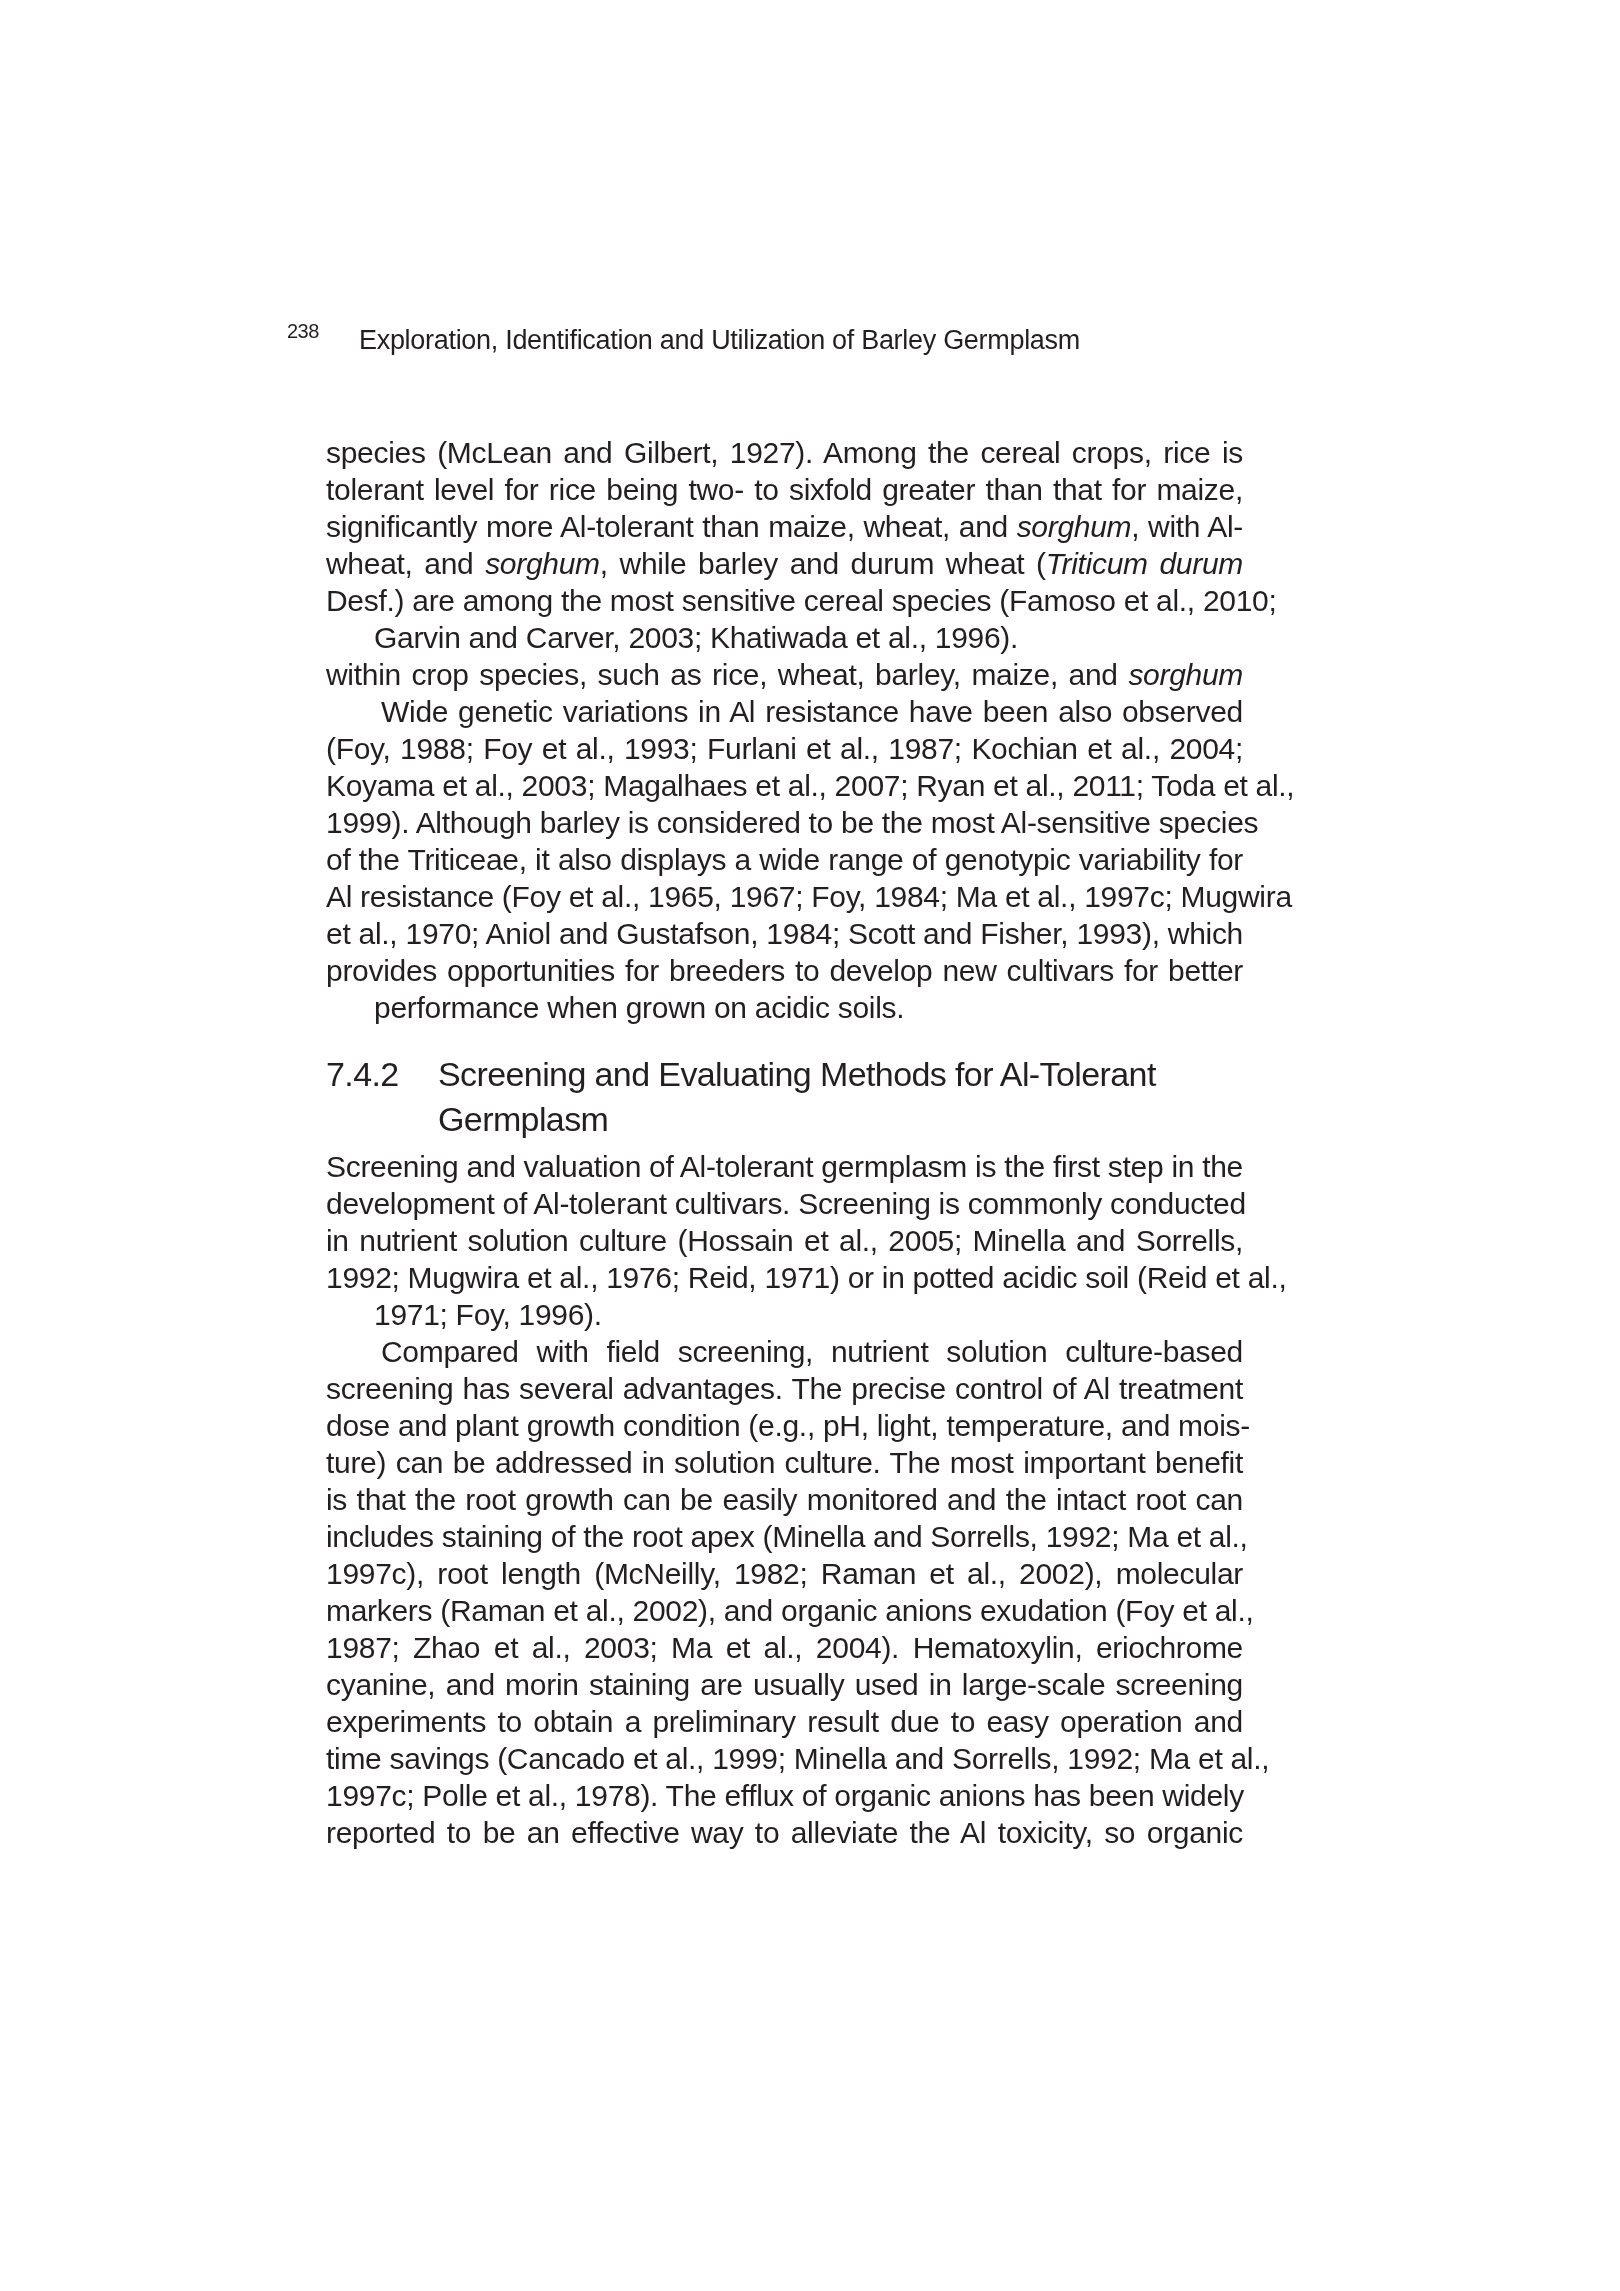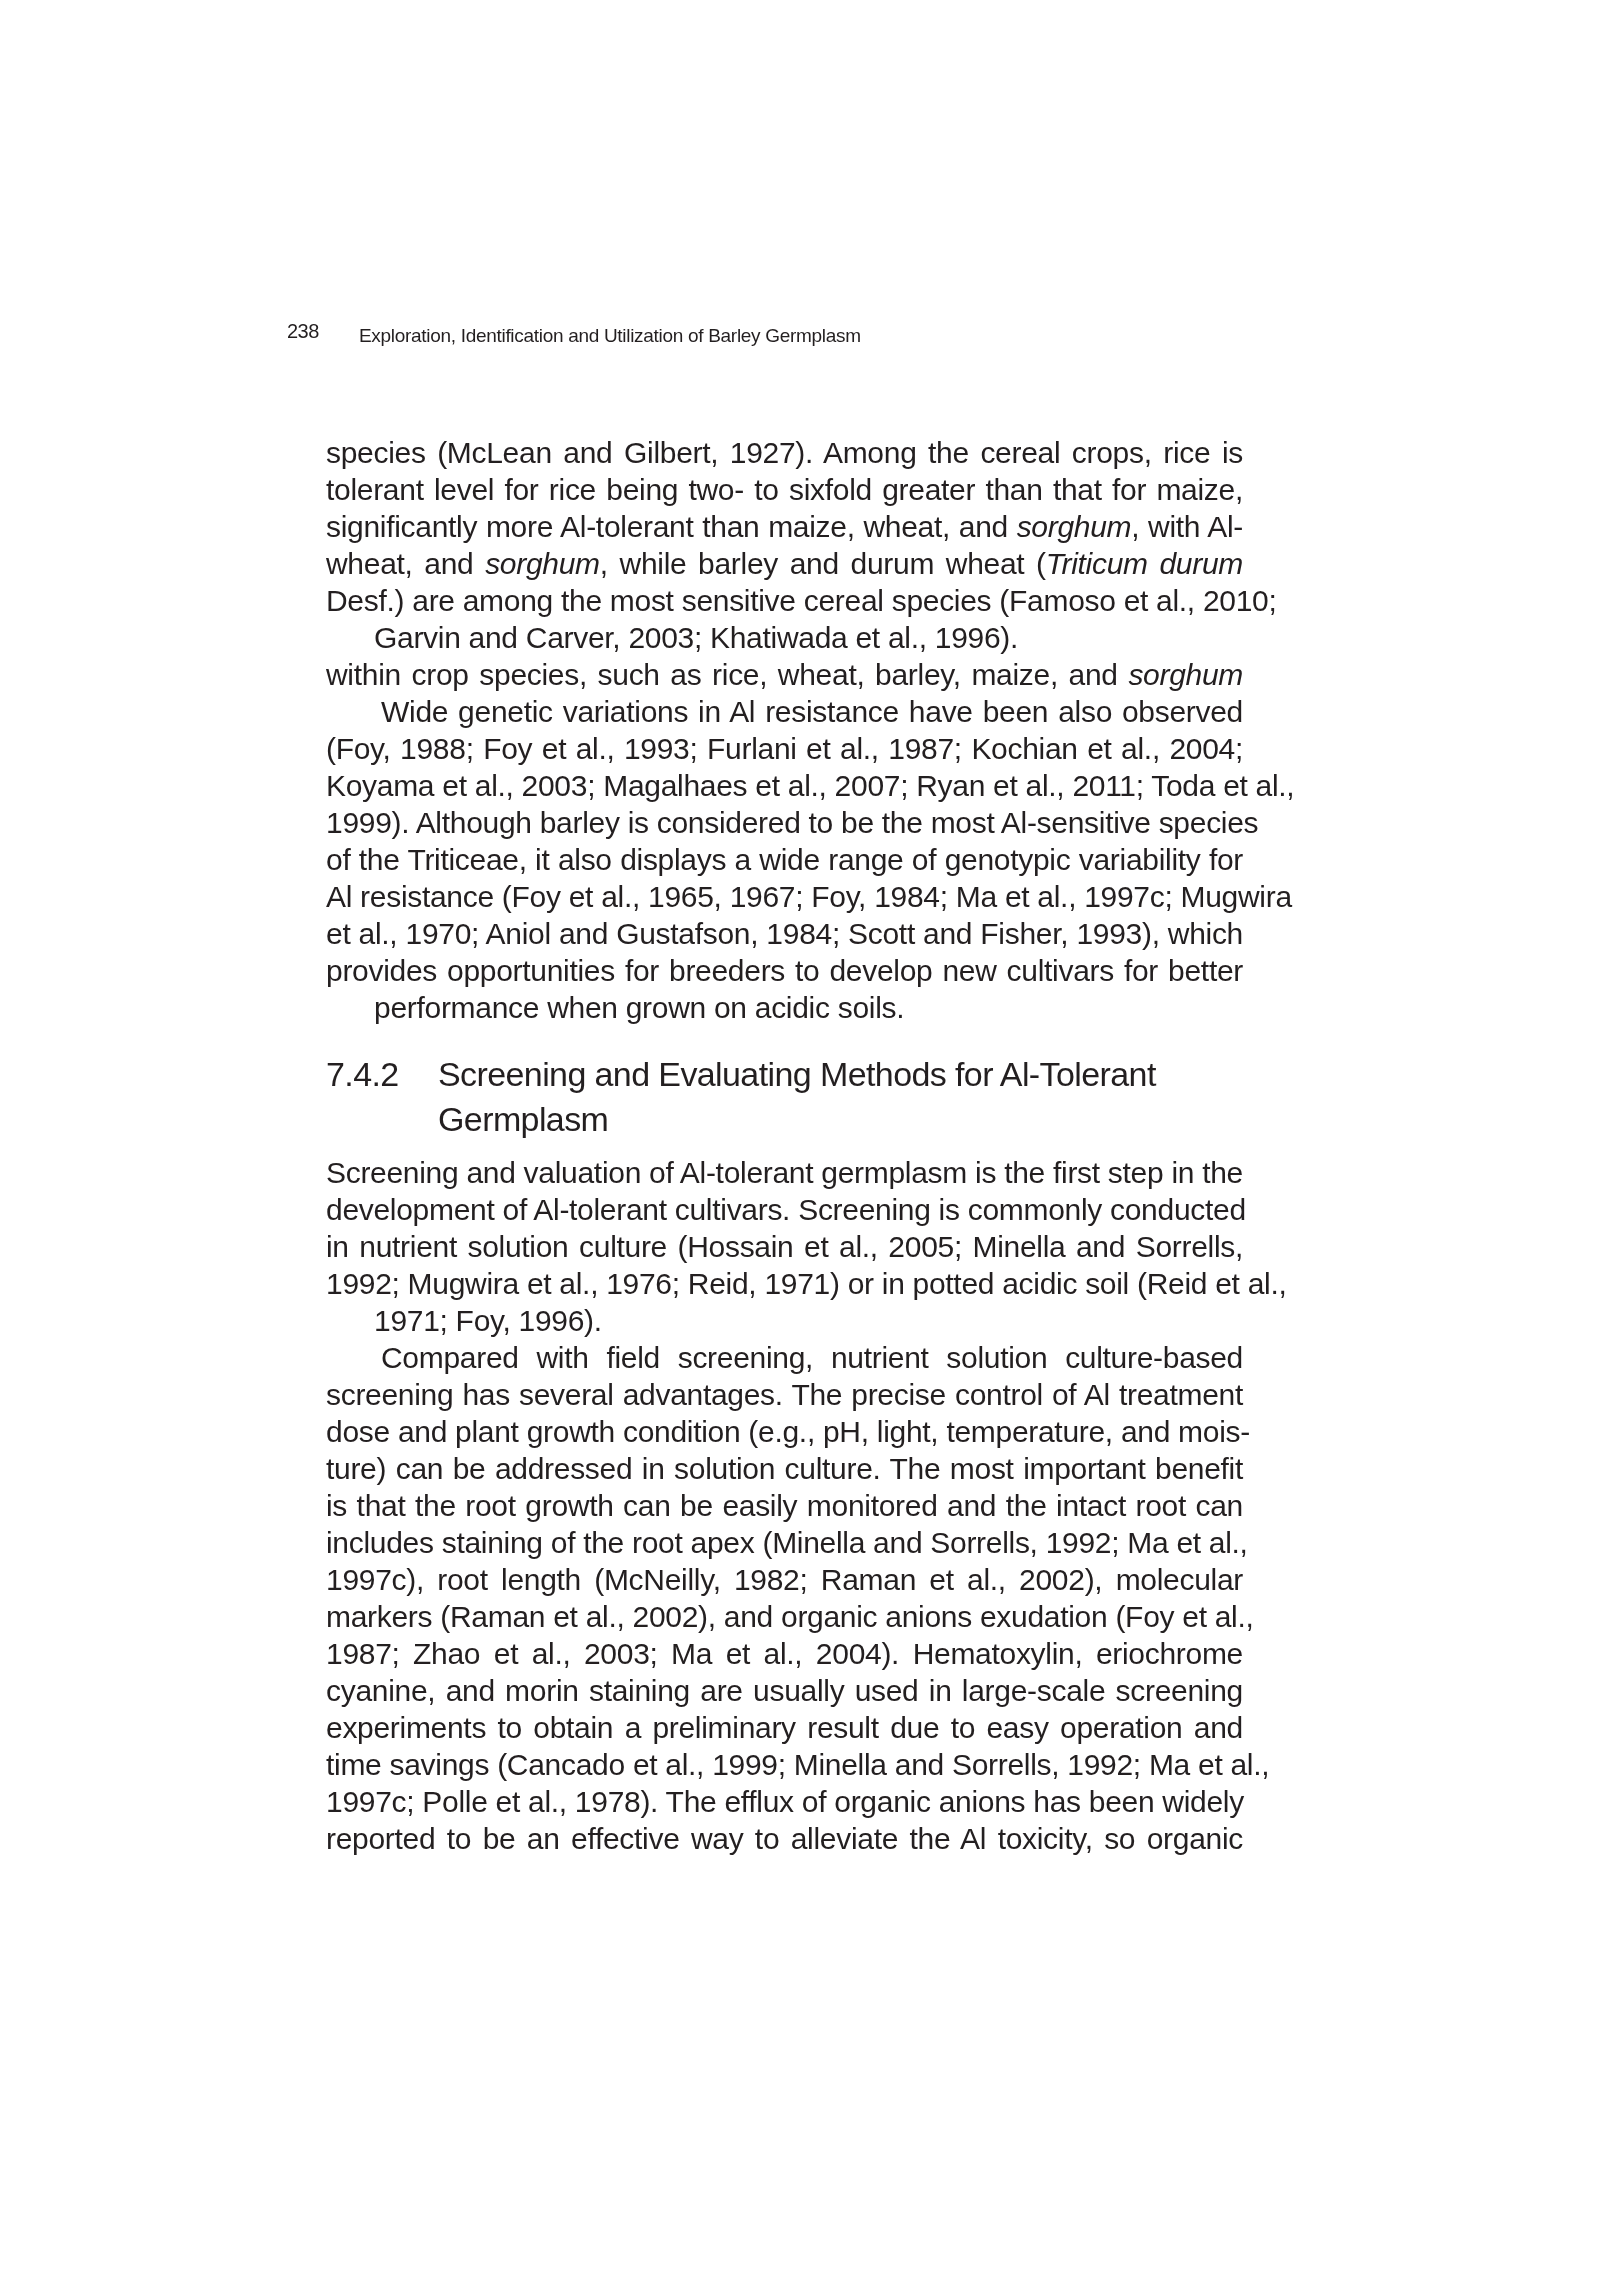--- a/index.html
+++ b/index.html
@@ -1,25 +1,25 @@
 <!DOCTYPE html>
 <html><head>
 <meta charset="utf-8">
 <style>
   html, body { margin: 0; padding: 0; background: #ffffff; }
   body { width: 1620px; height: 2292px; position: relative; overflow: hidden; color: #231f20; font-family: "Liberation Sans", sans-serif; }
   .page-header { position: absolute; top: 316px; left: 287px; height: 39px; white-space: nowrap; }
   .page-number { font-size: 20px; letter-spacing: -0.5px; position: absolute; left: 0; top: 3.9px; }
-  .running-title { font-size: 19px; letter-spacing: -0.3px; position: absolute; left: 72px; top: 8.8px; }
+  .running-title { font-size: 27px; letter-spacing: -0.3px; position: absolute; left: 72px; top: 8.8px; }
   .body { position: absolute; left: 326px; width: 917px; top: 434px; }
   .line { display: block; font-size: 30px; height: 37px; line-height: 37px; text-align: justify; text-align-last: justify; white-space: nowrap; letter-spacing: -0.3px; overflow: visible; }
   .line.last { text-align-last: left; margin-left: 48px; }
   .line.indent { text-indent: 55px; }
   .line i { font-style: italic; }
-  .heading { position: relative; margin-top: 25.5px; margin-bottom: 12px; font-size: 34px; letter-spacing: -0.6px; line-height: 45px; }
+  .heading { position: relative; margin-top: 25.5px; margin-bottom: 6px; font-size: 34px; letter-spacing: -0.6px; line-height: 45px; }
   .heading .num { position: absolute; left: 0; top: 0; }
   .heading .text { display: block; padding-left: 112px; }
 </style>
 </head>
 <body>
 
 <div class="page-header">
   <span class="page-number">238</span>
   <span class="running-title">Exploration, Identification and Utilization of Barley Germplasm</span>
 </div>

